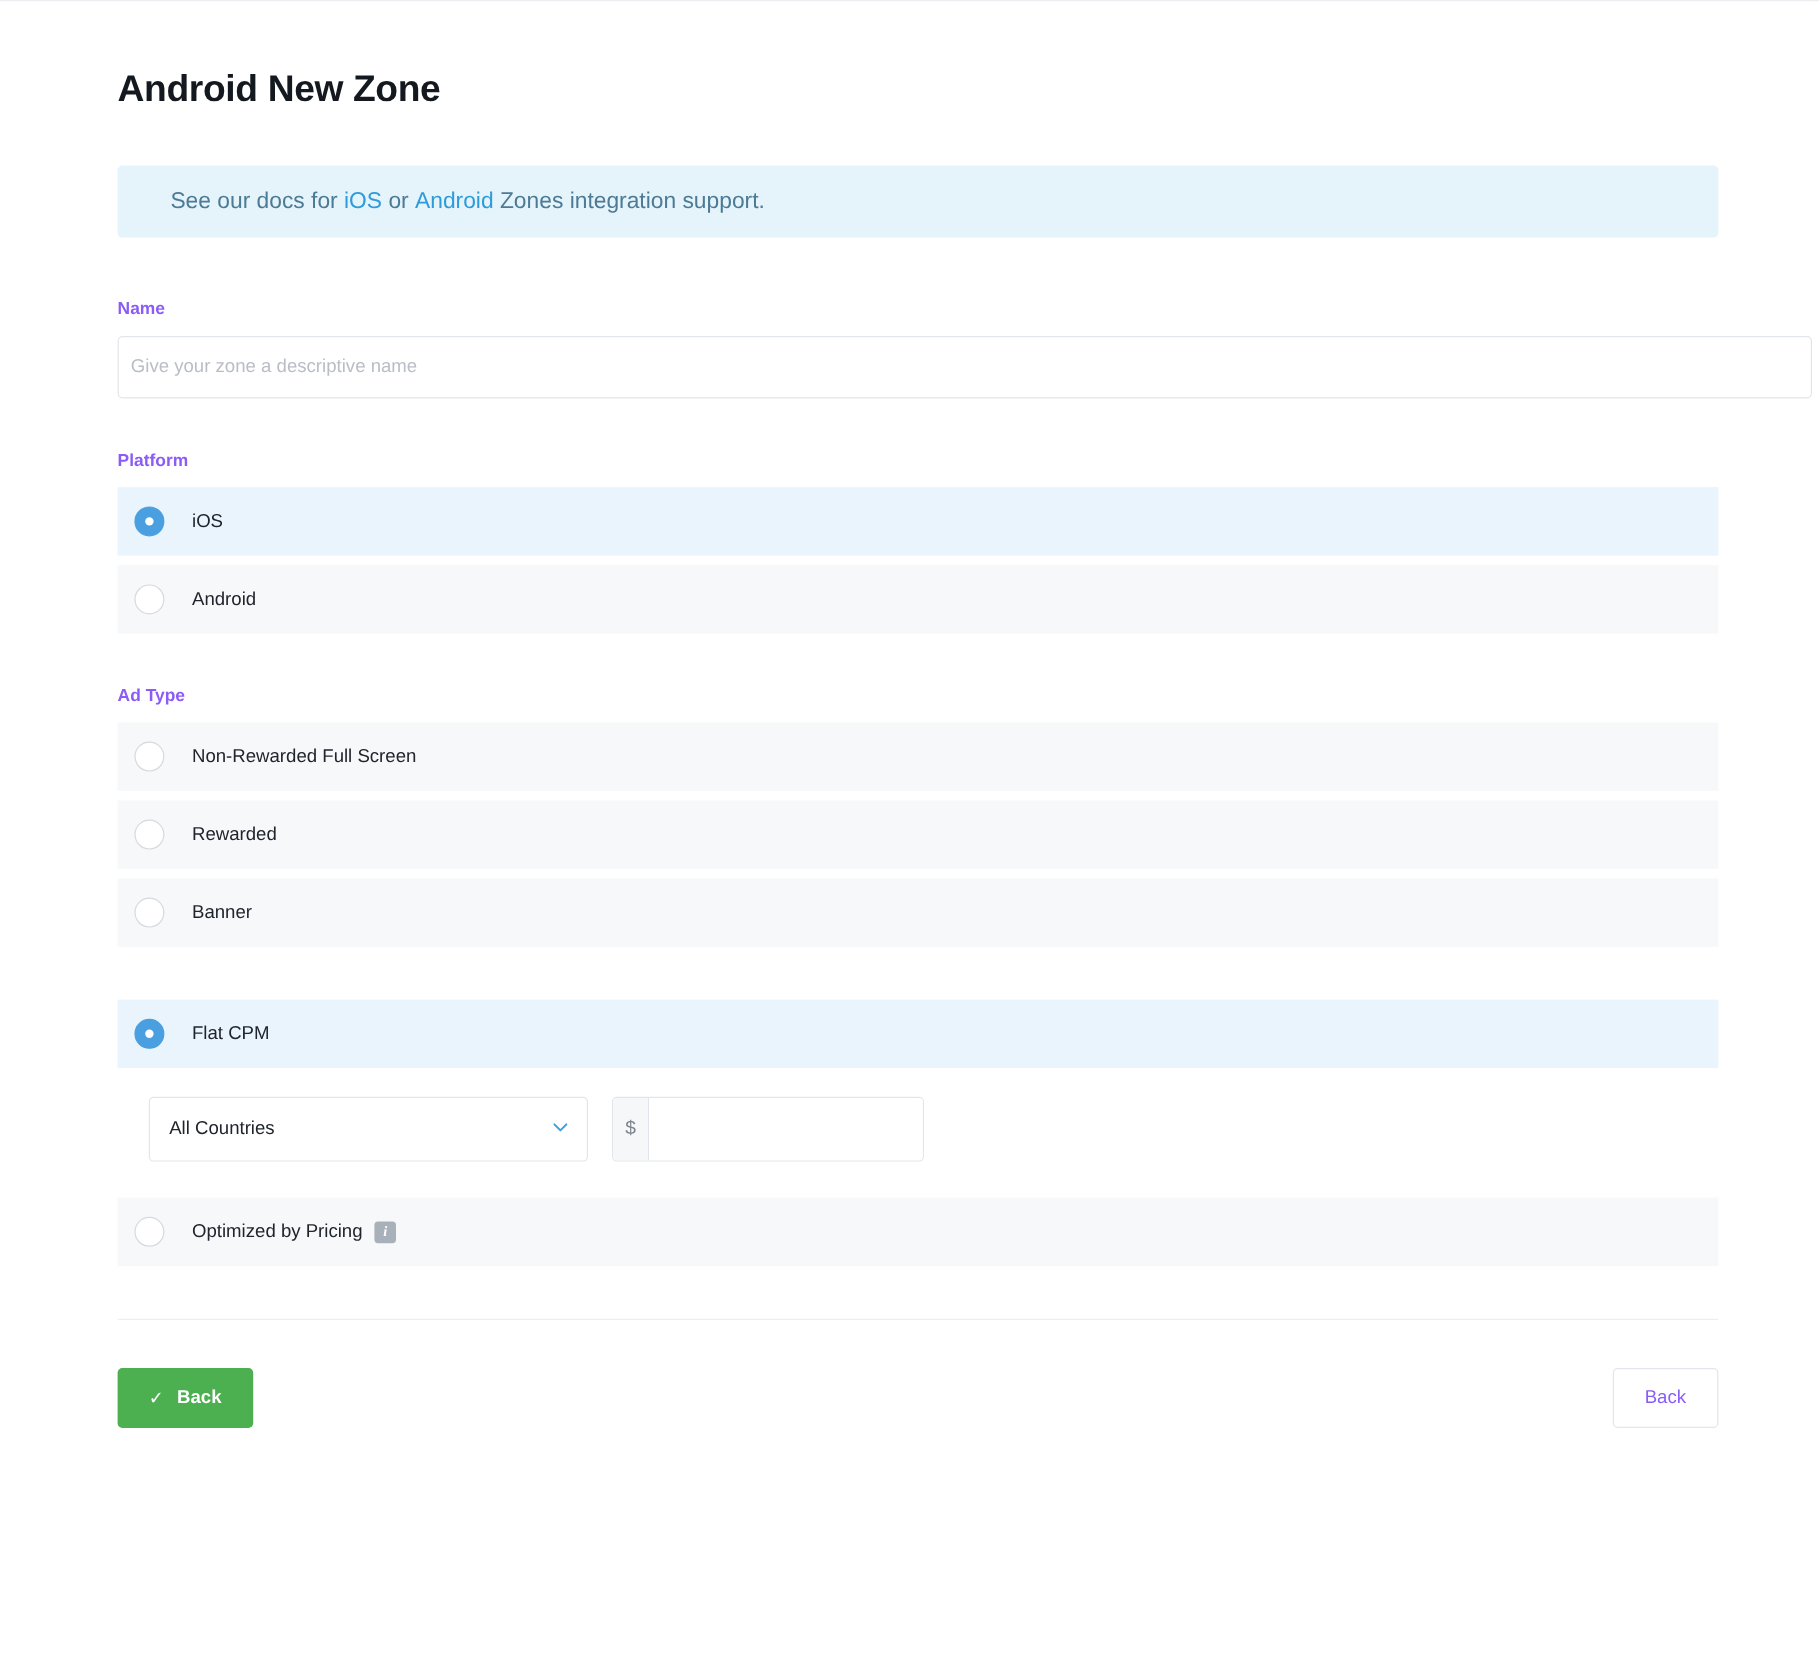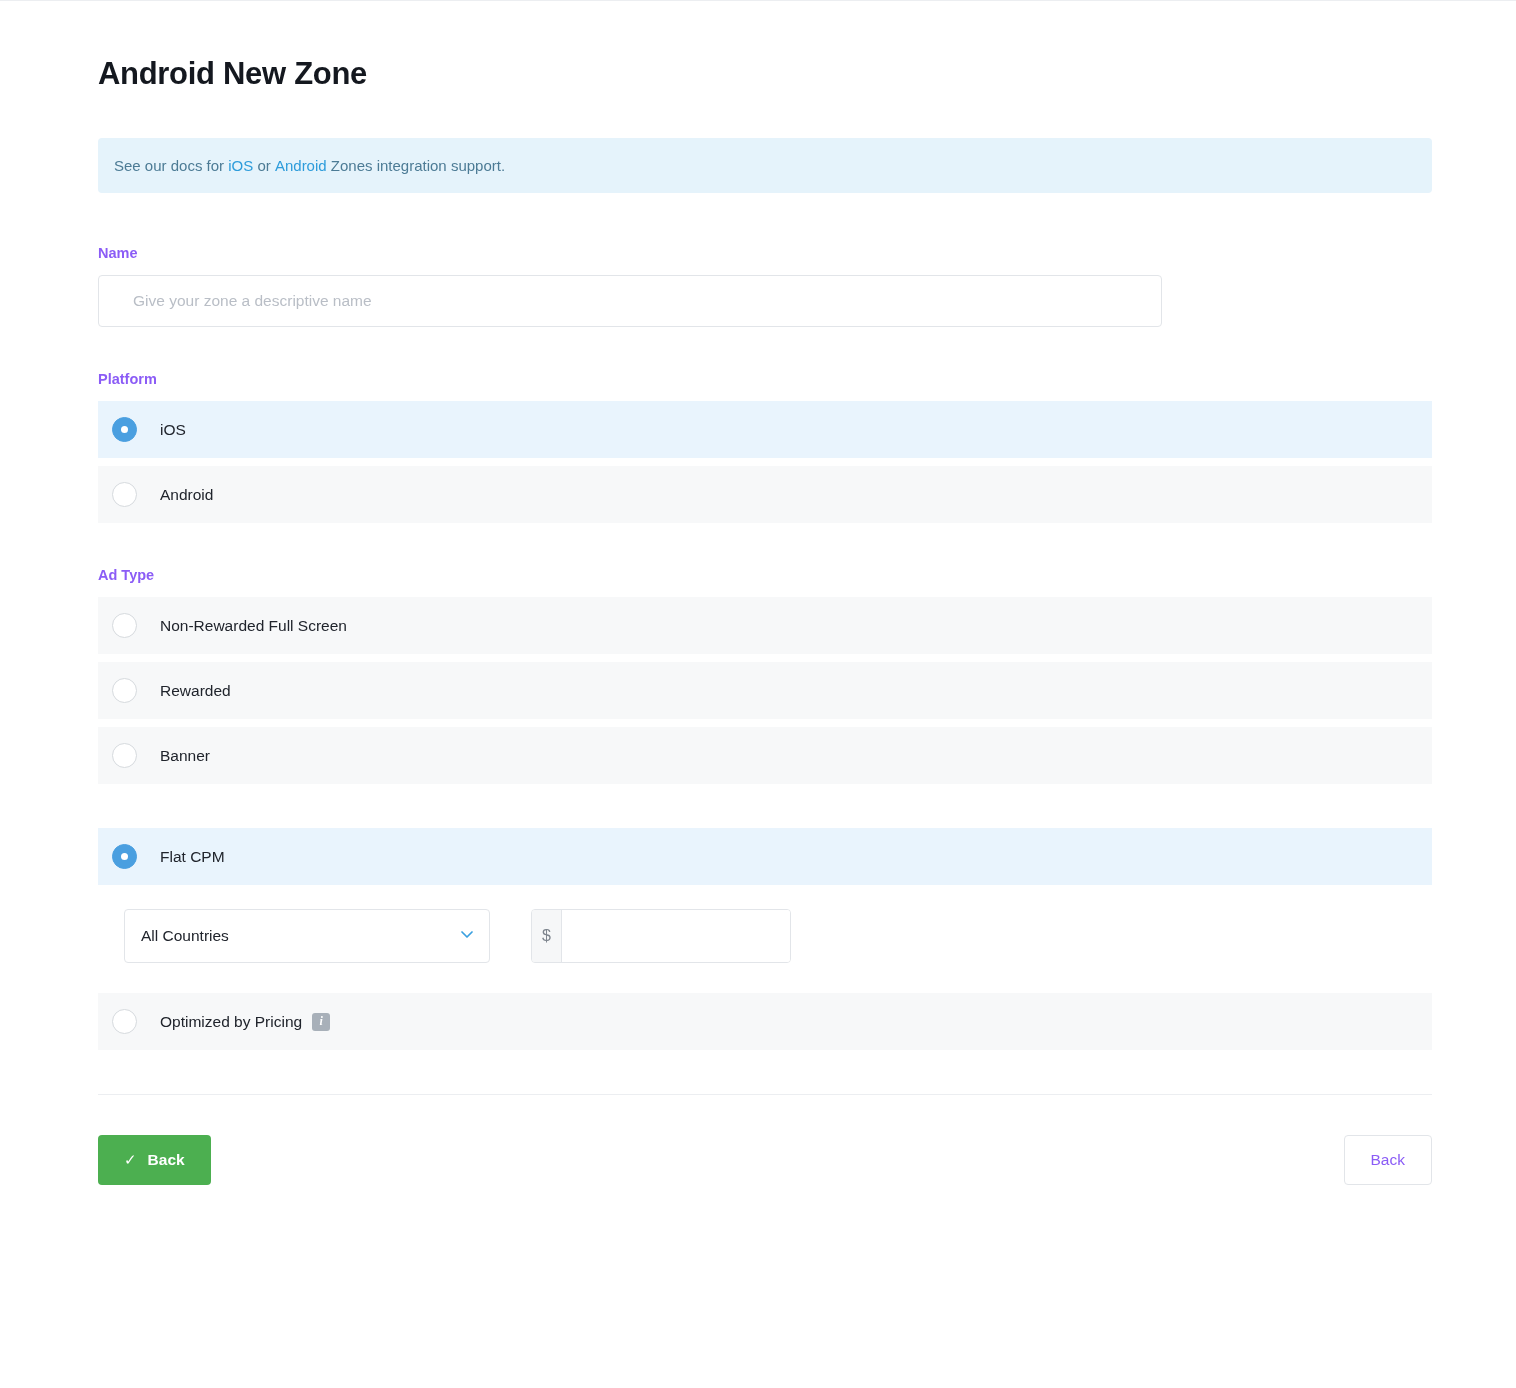--- a/index.html
+++ b/index.html
@@ -30,42 +30,42 @@
     font-size: 31px;
     font-weight: bold;
     letter-spacing: -0.3px;
     margin: 0 0 46px 0;
     color: #14181f;
   }
   .notice {
     background: #e5f3fb;
     border-radius: 4px;
     width: 1334px;
-    padding: 19px 16px;
-    font-size: 15px;
+    padding: 19px 44px;
+    font-size: 19px;
     color: #4c7b95;
     margin-bottom: 52px;
   }
   .notice a {
     color: #2d9cdb;
     text-decoration: none;
     font-weight: 500;
   }
   .field-label {
     font-size: 14.5px;
     font-weight: bold;
     color: #8b5cf6;
     margin-bottom: 14px;
   }
   .text-input {
-    width: 1064px;
+    width: 1412px;
     height: 52px;
     border: 1px solid #e2e5e9;
     border-radius: 4px;
-    padding: 0 34px;
+    padding: 0 10px;
     font-size: 15.5px;
     font-family: "Liberation Sans", sans-serif;
     color: #20242c;
     outline: none;
     background: #fff;
   }
   .text-input::placeholder { color: #b9bec6; }
   .group { margin-bottom: 44px; }
   .radio-list { width: 1334px; }
   .radio-row {
@@ -116,21 +116,21 @@
     font-size: 12px;
     font-weight: bold;
     font-style: italic;
     margin-left: 10px;
     vertical-align: middle;
     font-family: "Liberation Serif", serif;
   }
   .pricing-row {
     display: flex;
     align-items: center;
-    gap: 41px;
+    gap: 20px;
     margin: 24px 0 30px 26px;
   }
   .select-wrap {
     position: relative;
     width: 366px;
     height: 54px;
   }
   .select-box {
     width: 100%;
     height: 100%;

